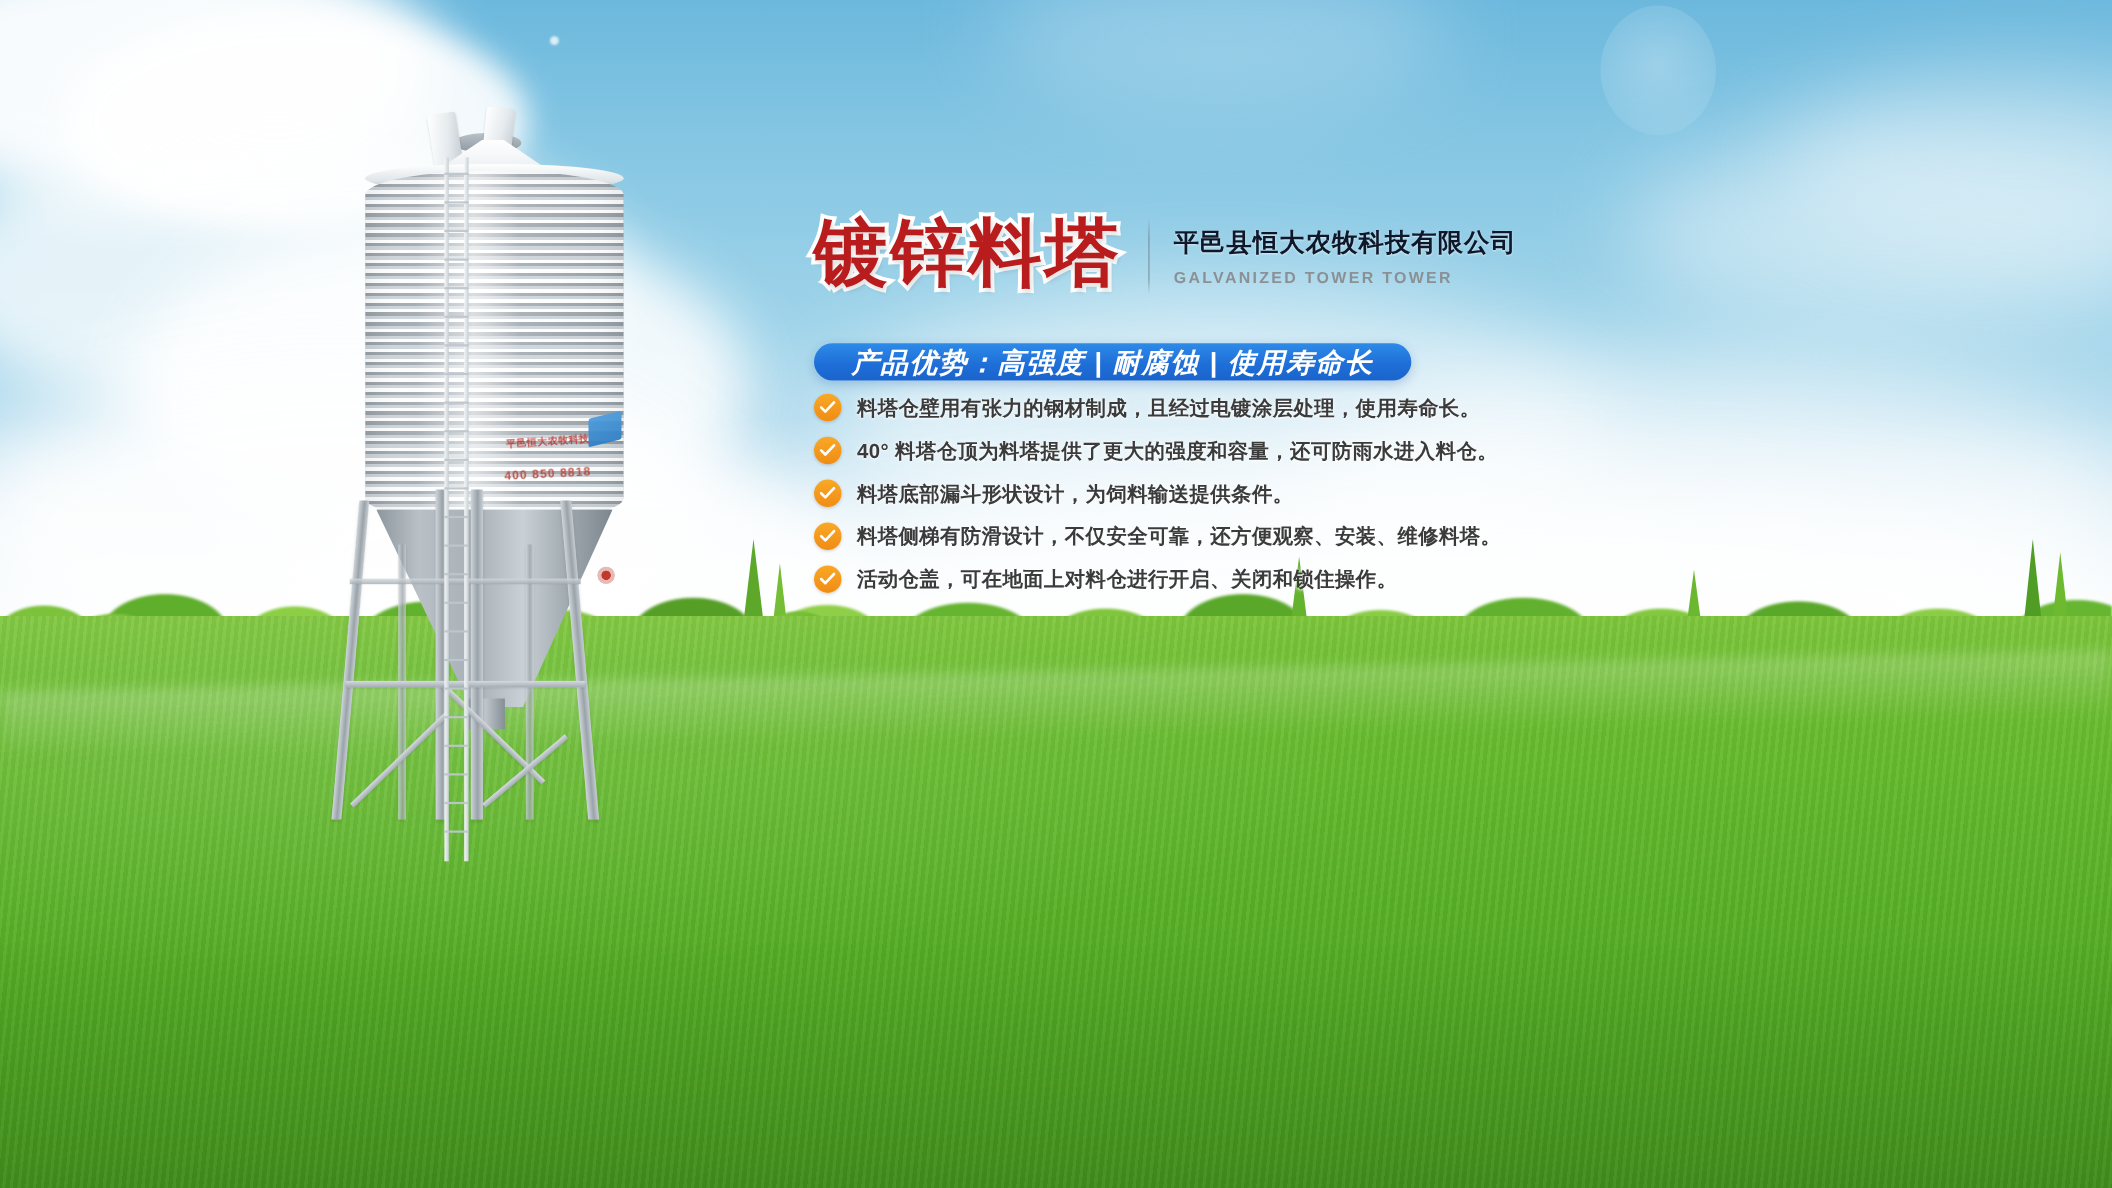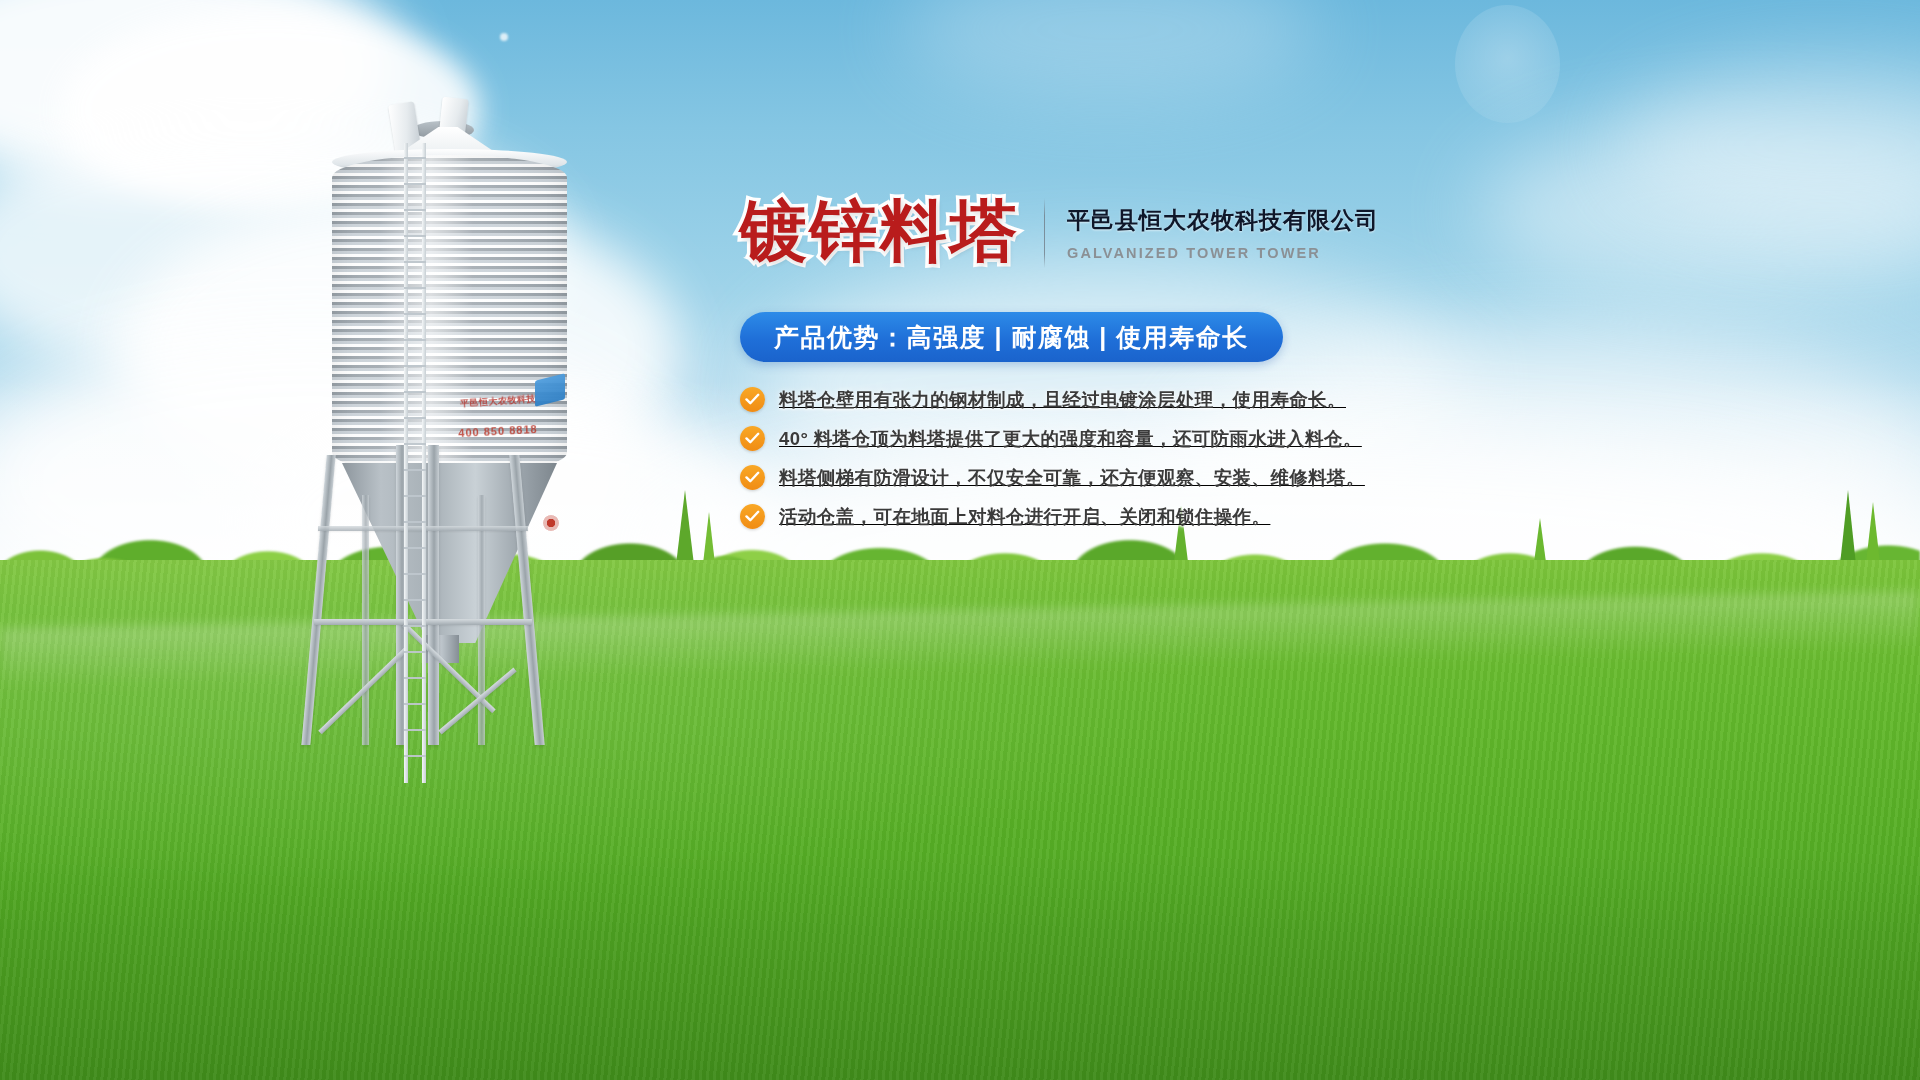--- a/index.html
+++ b/index.html
@@ -231,27 +231,27 @@
     font-size:23px; font-weight:bold; color:#0f172a; letter-spacing:1px;
     white-space:nowrap; text-shadow:0 1px 2px rgba(255,255,255,.6);
   }
   .co-sub {
     margin-top:9px; font-size:14.5px; font-weight:bold; color:#8b9095;
     letter-spacing:2.1px; white-space:nowrap;
   }
 
   .advantage {
     margin-top:40px; display:inline-flex; align-items:center; justify-content:center;
-    height:50px; padding:0 34px; border-radius:25px;
+    height:34px; padding:0 34px; border-radius:25px;
     background:linear-gradient(180deg,#2d8be8,#1f6fd8 55%,#1a63cc);
     color:#ffffff; font-size:25px; font-weight:bold; letter-spacing:1.5px;
-    white-space:nowrap; box-shadow:0 3px 10px rgba(20,80,170,.25);
-  }
-
-  .bullets { margin-top:25px;text-decoration:underline; }
+    white-space:nowrap; box-shadow:0 3px 10px rgba(20,80,170,.25);font-style:italic;
+  }
+
+  .bullets { margin-top:12px; }
   .bullet { display:flex; align-items:center; margin-bottom:14px; }
   .check {
     flex:0 0 auto; width:25px; height:25px; border-radius:50%;
     background:linear-gradient(180deg,#f9a826,#f08c14);
     box-shadow:0 1px 3px rgba(0,0,0,.18);
     position:relative; margin-right:14px;
   }
   .check svg { position:absolute; left:5px; top:6px; }
   .bullet-text {
     font-size:18.5px; color:#3b3b3b; font-weight:bold; letter-spacing:.4px;
@@ -395,20 +395,28 @@
 
     <div class="bullet">
       <span class="check">
         <svg width="15" height="13" viewBox="0 0 15 13">
             <path d="M1.5 6.4 L5.3 10.2 L13.2 1.8" stroke="#ffffff" stroke-width="2.4" fill="none" stroke-linecap="round" stroke-linejoin="round"></path>
           </svg>
       </span>
       <span class="bullet-text">40° 料塔仓顶为料塔提供了更大的强度和容量，还可防雨水进入料仓。</span>
     </div>
 
+    <div class="bullet">
+      <span class="check">
+        <svg width="15" height="13" viewBox="0 0 15 13">
+            <path d="M1.5 6.4 L5.3 10.2 L13.2 1.8" stroke="#ffffff" stroke-width="2.4" fill="none" stroke-linecap="round" stroke-linejoin="round"></path>
+          </svg>
+      </span>
+      <span class="bullet-text">料塔底部漏斗形状设计，为饲料输送提供条件。</span>
+    </div>
 
     <div class="bullet">
       <span class="check">
         <svg width="15" height="13" viewBox="0 0 15 13">
             <path d="M1.5 6.4 L5.3 10.2 L13.2 1.8" stroke="#ffffff" stroke-width="2.4" fill="none" stroke-linecap="round" stroke-linejoin="round"></path>
           </svg>
       </span>
       <span class="bullet-text">料塔侧梯有防滑设计，不仅安全可靠，还方便观察、安装、维修料塔。</span>
     </div>
 

